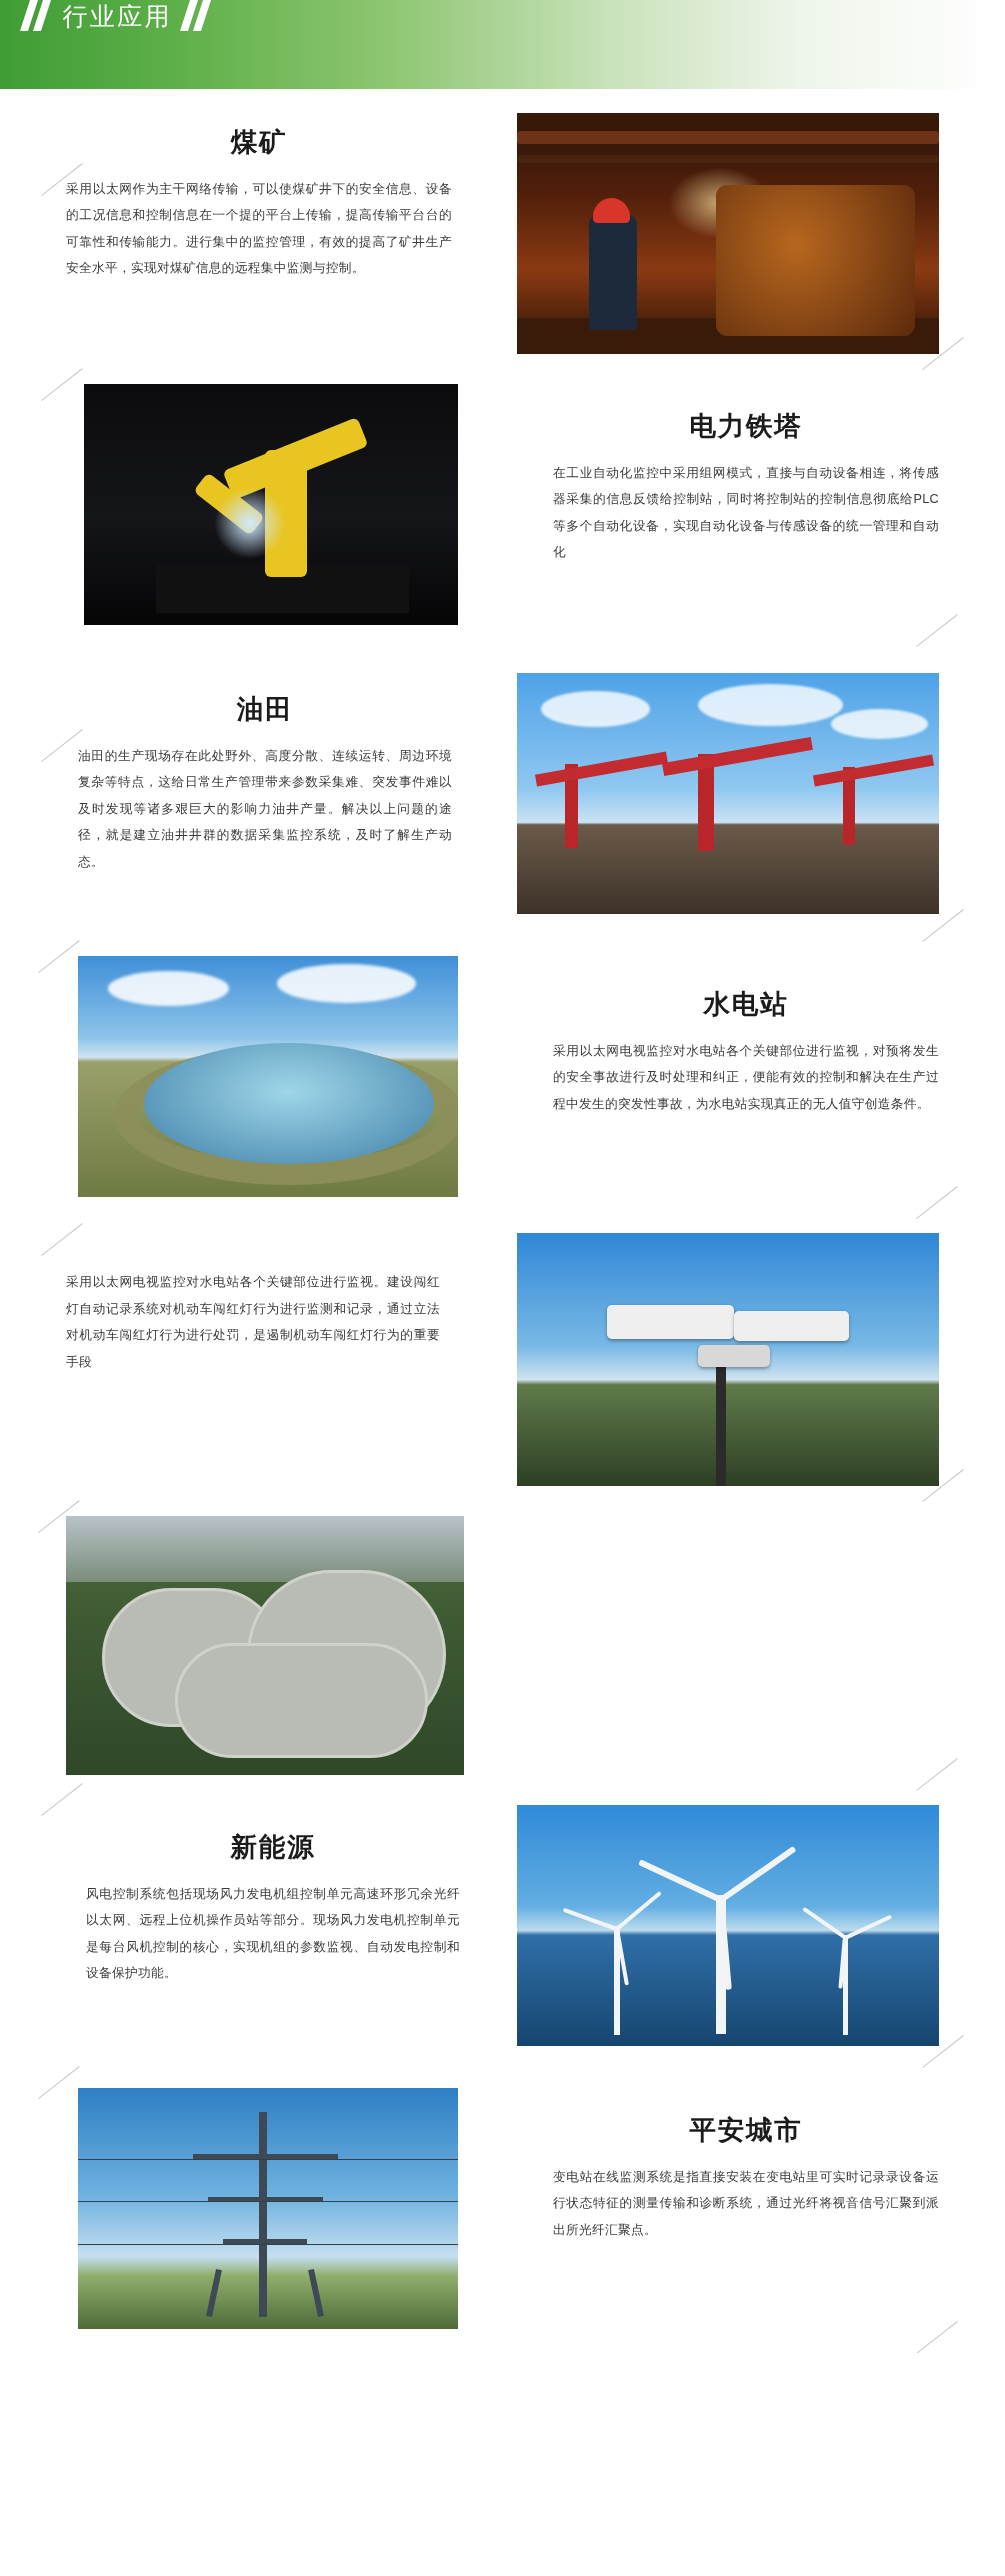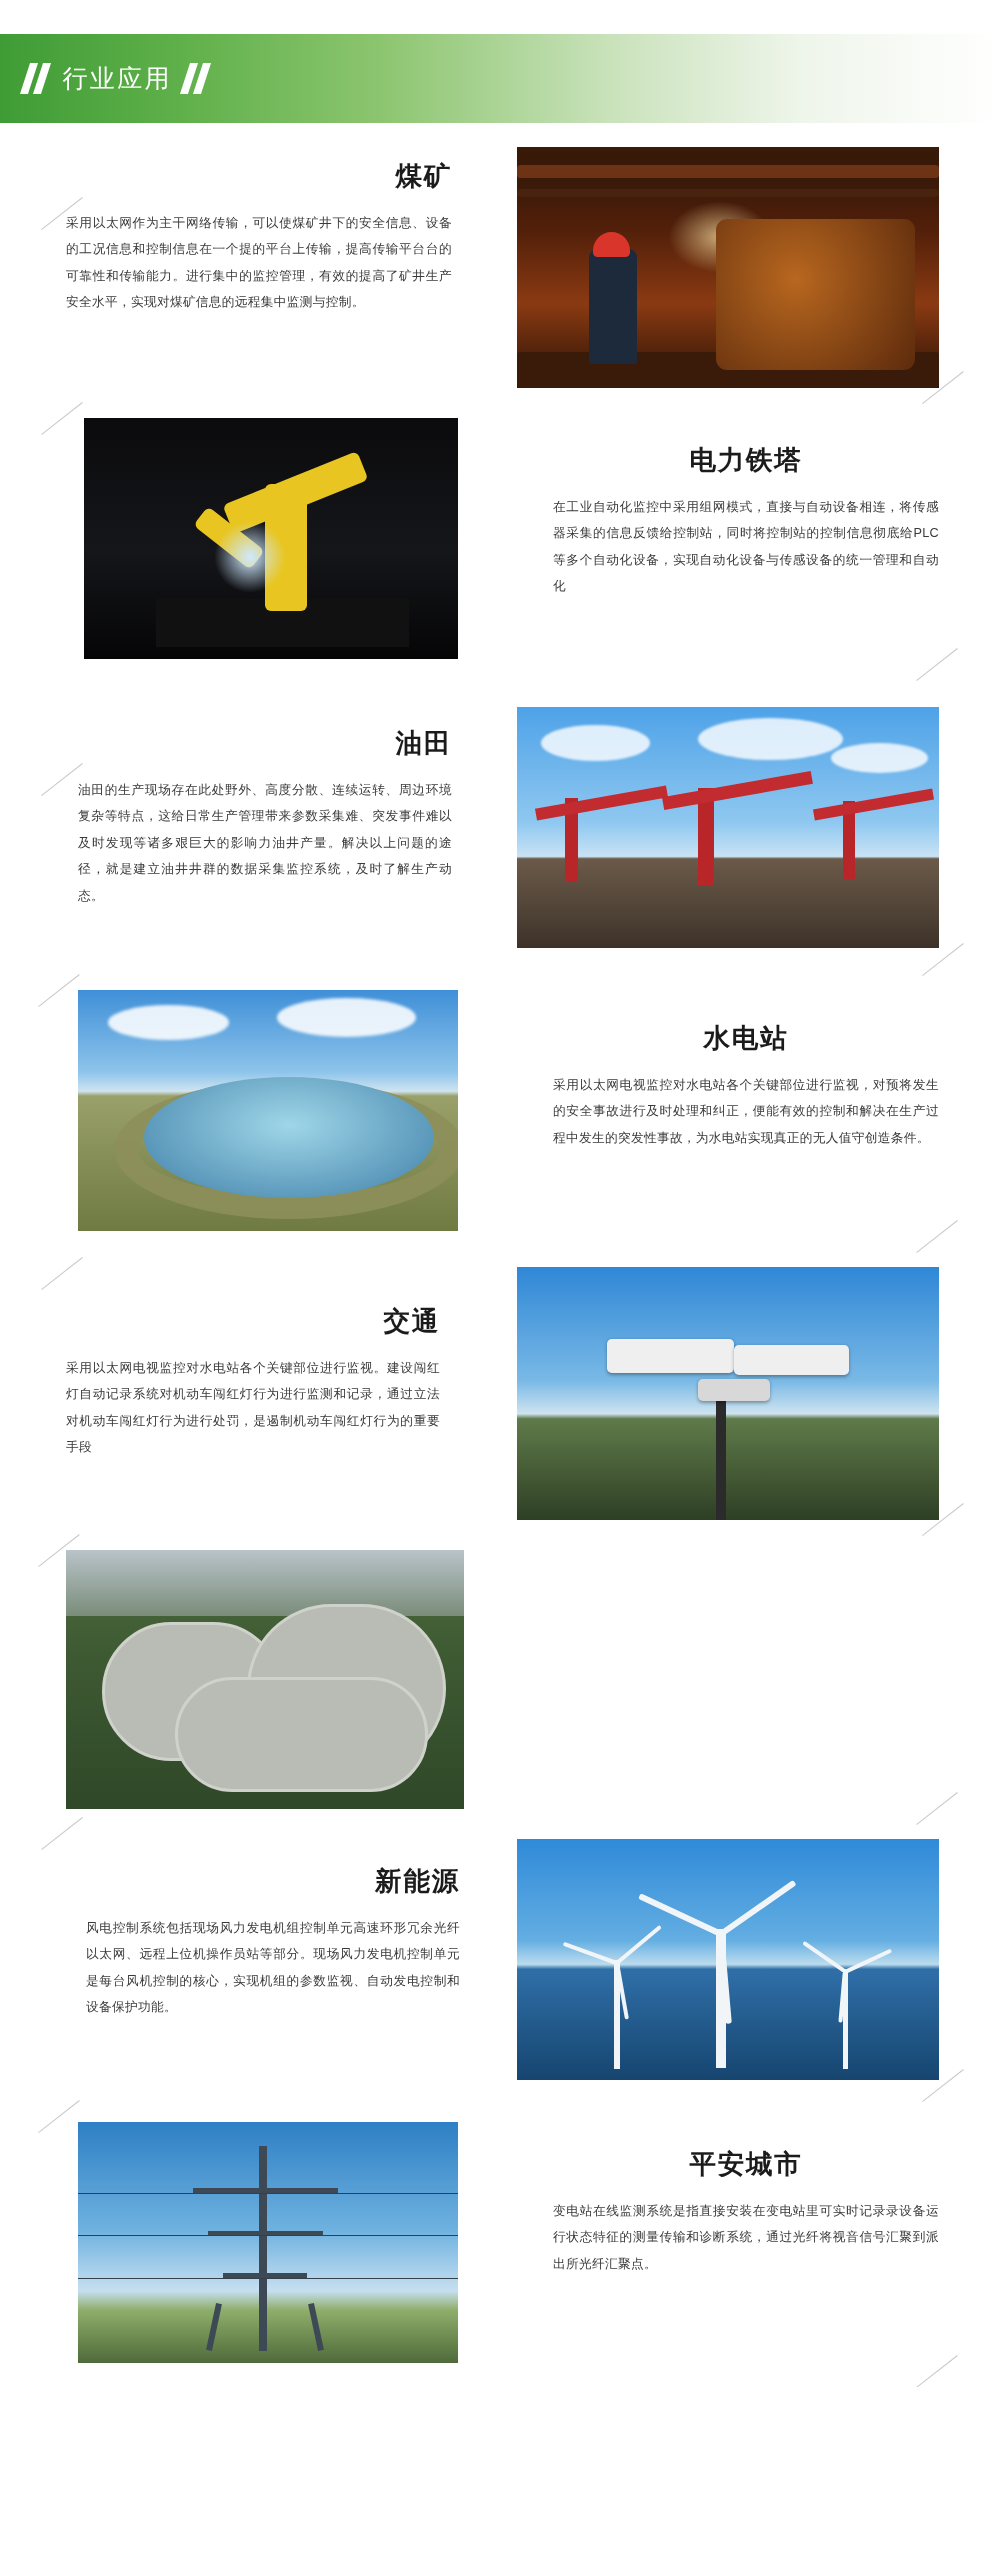--- a/index.html
+++ b/index.html
@@ -10,23 +10,21 @@
   }
   body { position: relative; }
 
   
   .header {
     position: relative;
     width: 999px;
     height: 89px;
     background: linear-gradient(to right, #3f9c35 0%, #5fb04a 18%, #8cc56f 38%, #cbe3bd 62%, #eef5ea 80%, #ffffff 100%);
     display: flex;
-    align-items: center;
     overflow: hidden;
-    margin-top: 34px;
   }
   .header-slashes-left {
     display: flex;
     margin-left: 25px;
     margin-right: 11px;
   }
   .slash {
     width: 7.8px;
     height: 31px;
     background: #ffffff;
@@ -73,21 +71,21 @@
     margin-bottom: 15.7px;
   }
   .sec-body {
     font-size: 12.7px;
     line-height: 26.5px;
     color: #3a3a3a;
     letter-spacing: 0.3px;
     text-align: justify;
   }
   .left-text  { text-align: left; }
-  .left-text .sec-title { text-align: right; }
+  .left-text .sec-title { text-align: center; }
   .right-text .sec-title { text-align: center; }
 
   
   .accent {
     position: absolute;
     width: 52px;
     height: 1.2px;
     background: #c9c9c9;
     transform: rotate(-38deg);
   }
@@ -232,21 +230,20 @@
     <div class="panel-text right-text" style="right:66px; top:48px; width:386px;">
       <div class="sec-title">水电站</div>
       <div class="sec-body">采用以太网电视监控对水电站各个关键部位进行监视，对预将发生的安全事故进行及时处理和纠正，便能有效的控制和解决在生产过程中发生的突发性事故，为水电站实现真正的无人值守创造条件。</div>
     </div>
     <div class="accent" style="left:33px; top:18px;"></div>
     <div class="accent" style="right:42px; bottom:18px;"></div>
   </div>
 
   <div class="section">
     <div class="panel-text left-text" style="left:66px; top:48px; width:374px;">
-      <div class="sec-title">交通</div>
       <div class="sec-body">采用以太网电视监控对水电站各个关键部位进行监视。建设闯红灯自动记录系统对机动车闯红灯行为进行监测和记录，通过立法对机动车闯红灯行为进行处罚，是遏制机动车闯红灯行为的重要手段</div>
     </div>
     <div class="panel-img" style="right:66px; top:12px; width:422px; height:253px;">
       <div class="img-inner sc-cam">
         <div class="pole"></div>
         <div class="cam" style="left:90px; top:72px; width:127px; height:34px;"></div>
         <div class="cam" style="left:217px; top:78px; width:115px; height:30px;"></div>
         <div class="cam" style="left:181px; top:112px; width:72px; height:22px; background:#d8d8d8;"></div>
       </div>
     </div>

